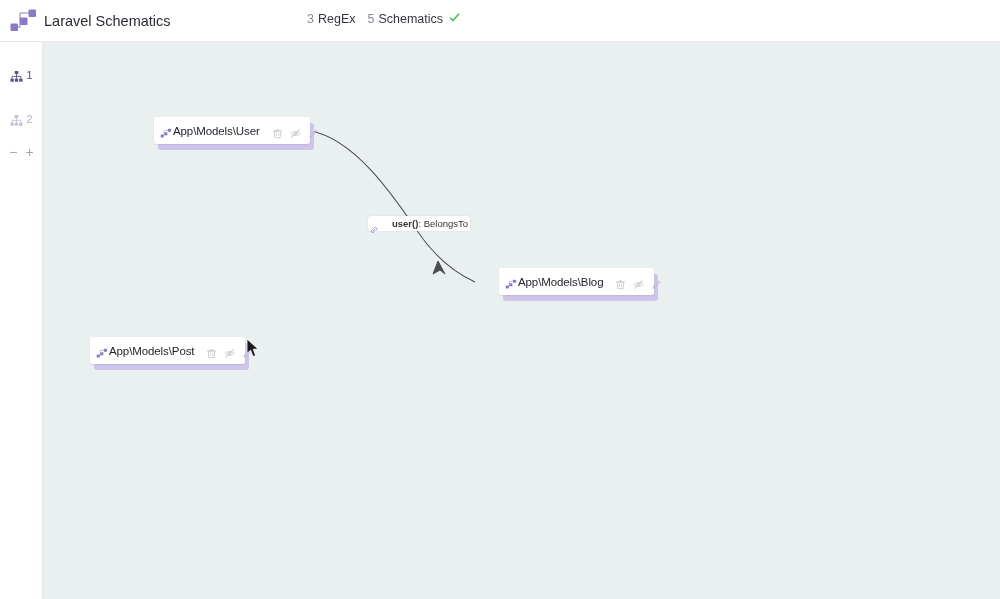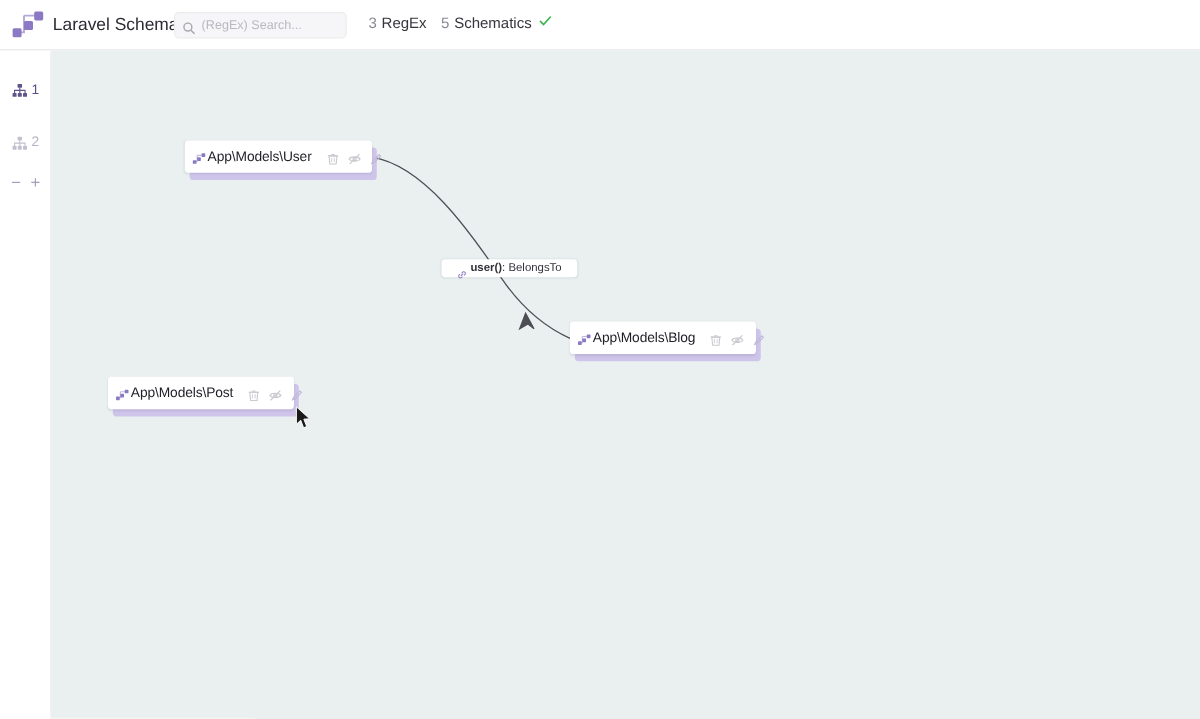--- a/index.html
+++ b/index.html
@@ -139,22 +139,22 @@
   }
   .act { width: 11px; height: 11px; display: block; cursor: pointer; }
 
   
   #edge-label {
     position: absolute;
     background: #ffffff;
     border-radius: 3px;
     height: 15px;
     display: flex; align-items: center;
-    padding: 0 13px;
-    gap: 3px;
+    padding: 0 2px;
+    gap: 14px;
     box-shadow: 0 0 2px rgba(40,30,70,.10);
     white-space: nowrap;
   }
   #edge-label .lk { width: 8px; height: 8px; flex: 0 0 auto; }
   #edge-label .txt { font-size: 9.5px; color: #31313a; }
   #edge-label .txt b { font-weight: bold; }
 
   
   #mouse-cursor { position: absolute; pointer-events: none; }
 </style>
@@ -172,29 +172,20 @@
         <rect x="14" y="13.5" width="7.5" height="7.5" rx="1.3" fill="#8b79c4"></rect>
         <rect x="4.5" y="19.5" width="7.5" height="7.5" rx="1.3" fill="#8b79c4"></rect>
       </svg>
     </div>
 
     <div id="brand-title">
       <span class="b">Laravel</span>
       <span class="n">Schematics</span>
     </div>
 
-    <div id="search-wrap">
-      <span id="search-icon">
-        <svg width="11" height="11" viewBox="0 0 12 12">
-          <circle cx="5" cy="5" r="3.6" fill="none" stroke="#6a6a74" stroke-width="1.3"></circle>
-          <line x1="7.8" y1="7.8" x2="11" y2="11" stroke="#6a6a74" stroke-width="1.4"></line>
-        </svg>
-      </span>
-      <input id="search-input" type="text" placeholder="(RegEx) Search..." style="">
-    </div>
 
     <div id="counts">
       <span class="num">3</span>
       <span class="lbl">RegEx</span>
       <span class="gap"></span>
       <span class="num">5</span>
       <span class="lbl">Schematics</span>
       <span class="check">
         <svg width="11" height="11" viewBox="0 0 12 12">
           <path d="M1.5 6.4 L4.3 9.2 L10.5 2.4" fill="none" stroke="#39b54a" stroke-width="1.5" stroke-linecap="round"></path>
@@ -273,21 +264,21 @@
           </span>
           <span class="act">
             <svg width="11" height="11" viewBox="0 0 12 12">
               <path d="M2 10 L3 7.6 L8.6 2 L10 3.4 L4.4 9 Z" fill="none" stroke="#bfb6d8" stroke-width="1"></path>
             </svg>
           </span>
         </span>
       </div>
     </div>
 
-    <div class="node" id="node-blog" style="left: 432px; top: 226px; width: 155px;">
+    <div class="node" id="node-blog" style="left: 456px; top: 226px; width: 155px;">
       <div class="shadowbar" style="background: rgb(207, 197, 234);"></div>
       <div class="body">
         <span class="node-glyph">
           <svg width="12" height="12" viewBox="0 0 14 14">
             <path d="M5 4 L11 4 M3 10 L5 10 L5 4" stroke="#c3b8e0" stroke-width="1.1" fill="none"></path>
             <rect x="9.3" y="2" width="3.6" height="3.6" rx=".7" fill="#8b79c4"></rect>
             <rect x="5" y="6" width="3.6" height="3.6" rx=".7" fill="#8b79c4"></rect>
             <rect x="0.8" y="8.7" width="3.6" height="3.6" rx=".7" fill="#8b79c4"></rect>
           </svg>
         </span>
@@ -309,21 +300,21 @@
           </span>
           <span class="act">
             <svg width="11" height="11" viewBox="0 0 12 12">
               <path d="M2 10 L3 7.6 L8.6 2 L10 3.4 L4.4 9 Z" fill="none" stroke="#bfb6d8" stroke-width="1"></path>
             </svg>
           </span>
         </span>
       </div>
     </div>
 
-    <div class="node" id="node-post" style="left: 47px; top: 272px; width: 155px;">
+    <div class="node" id="node-post" style="left: 47px; top: 295px; width: 155px;">
       <div class="shadowbar" style="background: rgb(207, 197, 234);"></div>
       <div class="body">
         <span class="node-glyph">
           <svg width="12" height="12" viewBox="0 0 14 14">
             <path d="M5 4 L11 4 M3 10 L5 10 L5 4" stroke="#c3b8e0" stroke-width="1.1" fill="none"></path>
             <rect x="9.3" y="2" width="3.6" height="3.6" rx=".7" fill="#8b79c4"></rect>
             <rect x="5" y="6" width="3.6" height="3.6" rx=".7" fill="#8b79c4"></rect>
             <rect x="0.8" y="8.7" width="3.6" height="3.6" rx=".7" fill="#8b79c4"></rect>
           </svg>
         </span>

